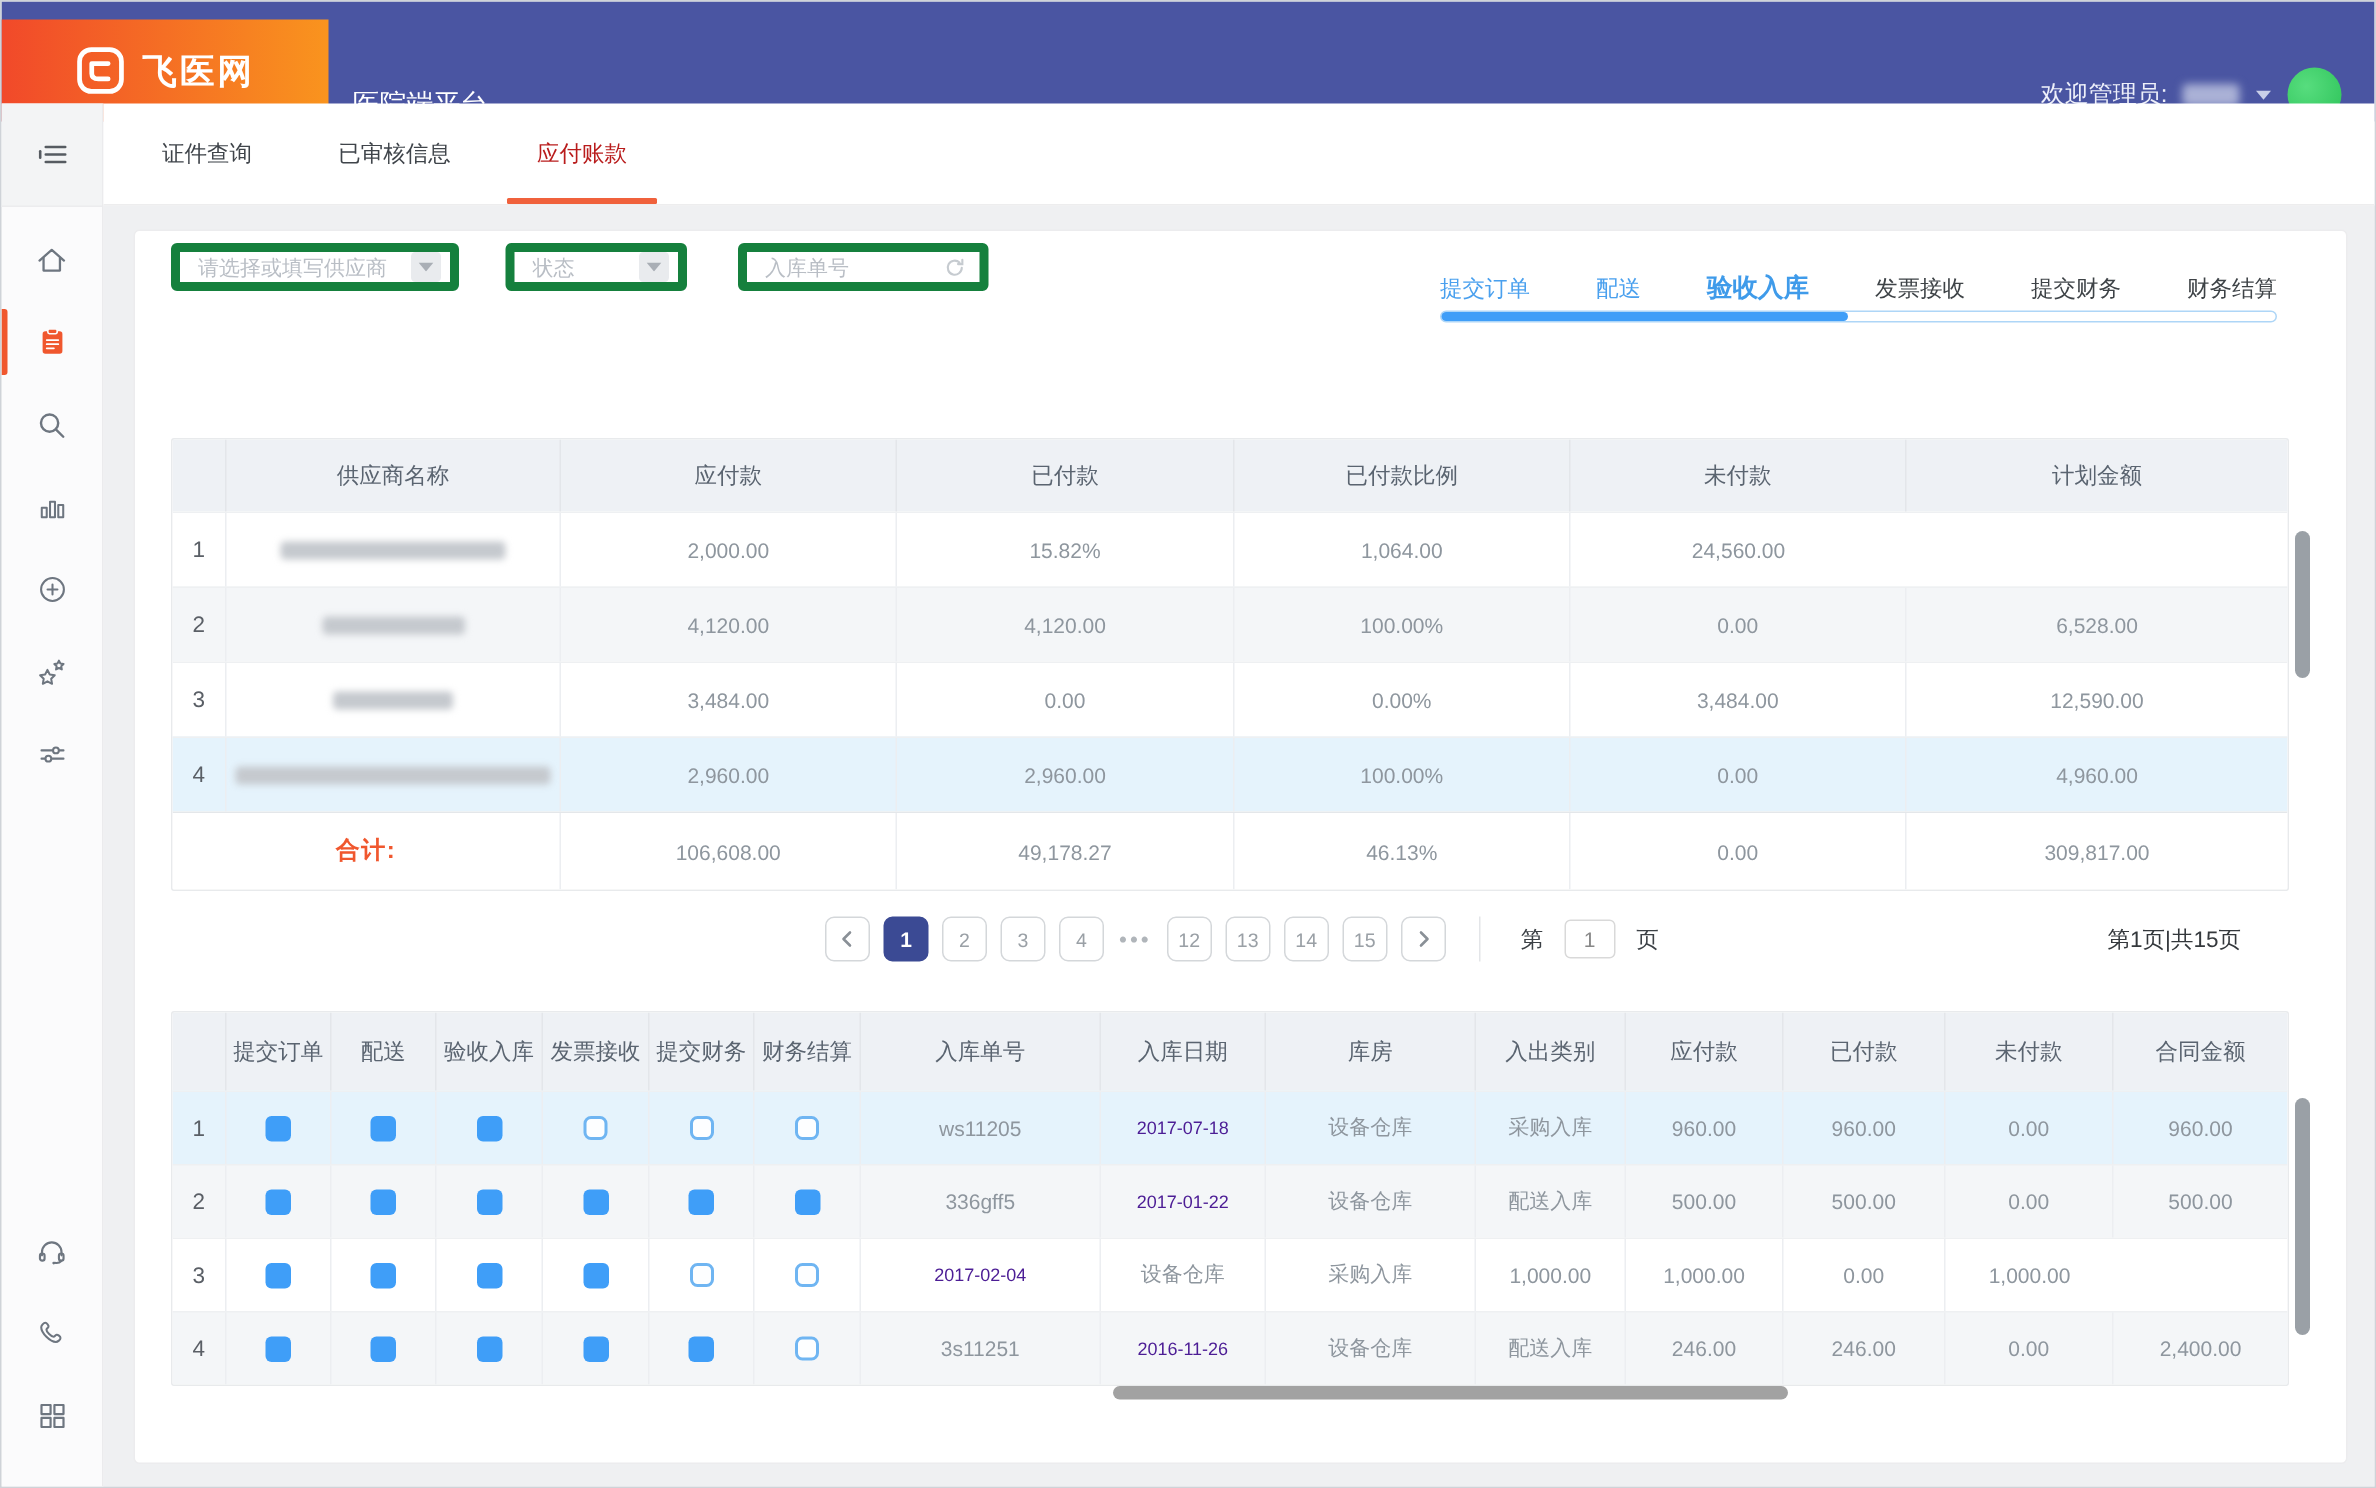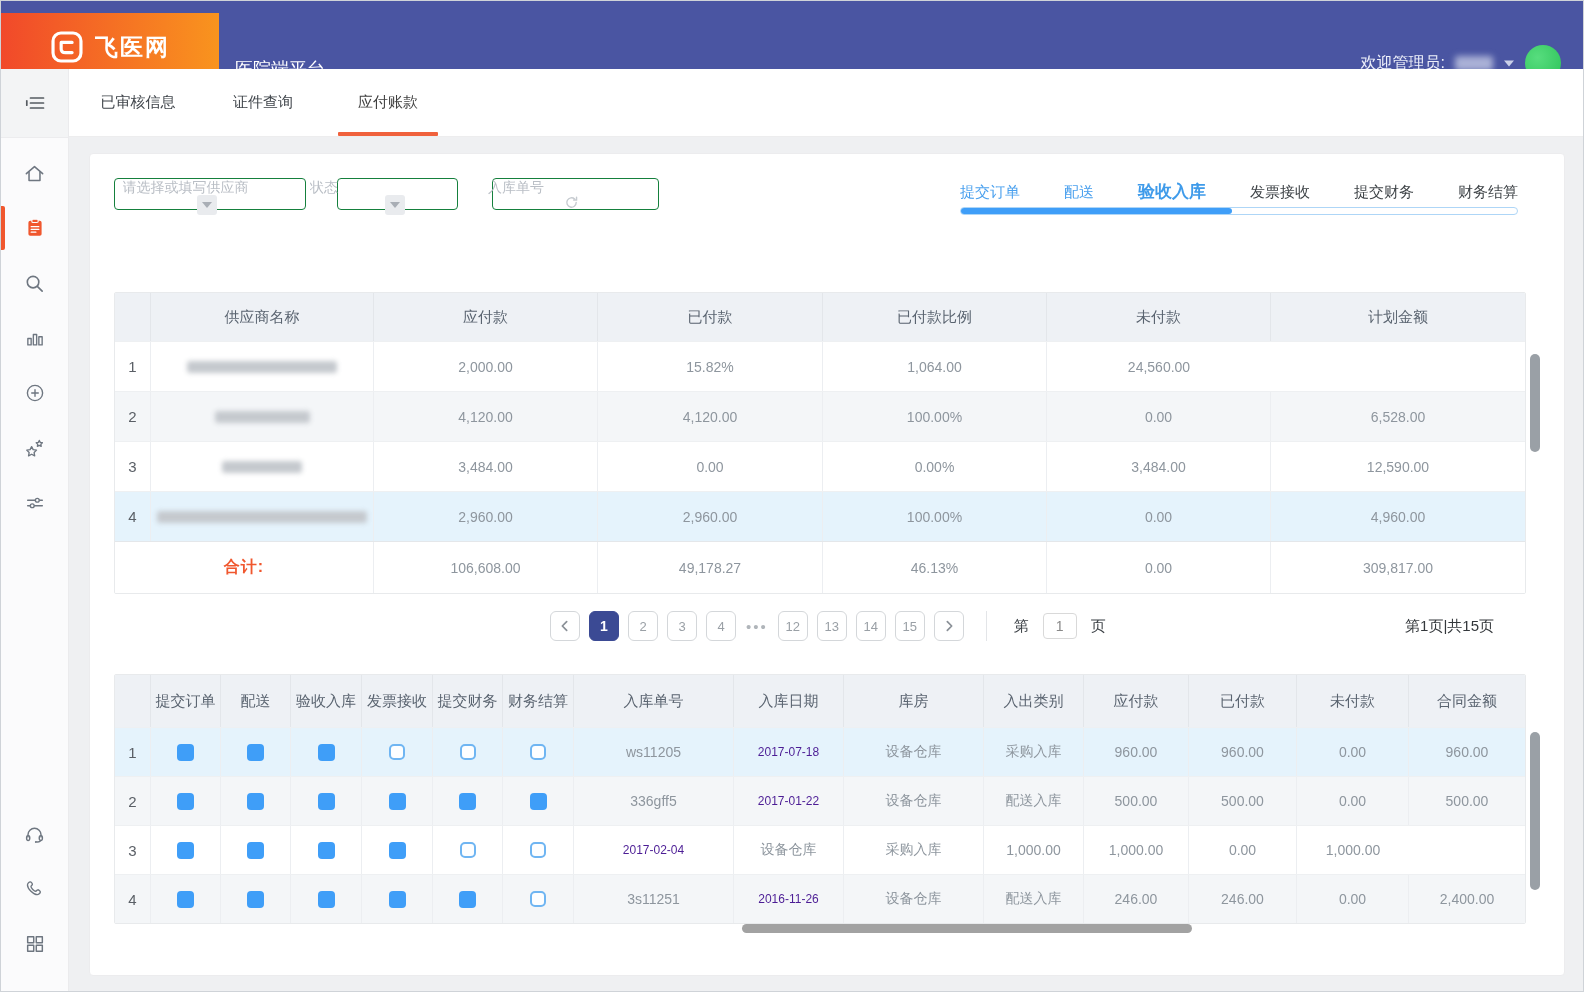--- a/index.html
+++ b/index.html
@@ -26,32 +26,32 @@
   .rail-list.top{top:90px;gap:27px;}
   .rail-list.bottom{top:751px;gap:27px;}
   .rail-item{width:28px;height:28px;display:flex;align-items:center;justify-content:center;position:relative;cursor:pointer;}
   .rail-item.active::before{content:'';position:absolute;left:-20px;top:-8px;width:4px;height:44px;background:#f0572e;border-radius:0 2px 2px 0;}
 
   
   .tabbar{position:absolute;left:68px;top:68px;width:1516px;height:68px;background:#fff;display:flex;align-items:center;
           padding-left:14px;box-sizing:border-box;border-bottom:1px solid #ededee;}
   .tab{width:110px;position:relative;height:100%;display:flex;align-items:center;justify-content:center;margin-right:15px;cursor:pointer;}
   .tab span{font-size:15px;color:#3f444a;}
-  .tab.active span{color:#404040;font-family:Liberation Mono, monospace;}
+  .tab.active span{color:#b91c1c;font-family:Liberation Mono, monospace;}
   .tab.active::after{content:'';position:absolute;bottom:0;left:50%;transform:translateX(-50%);
                      width:100px;height:4px;background:#f0613c;border-radius:1px;}
 
   
   .content{position:absolute;left:68px;top:136px;width:1516px;height:856px;background:#eff0f2;}
   .panel{position:absolute;left:20px;top:16px;width:1476px;height:823px;background:#fff;border:1px solid #ececee;
          border-radius:4px;box-sizing:border-box;}
 
   
-  .fld{position:absolute;top:24px;height:32px;border:1px solid #15803d;border-radius:4px;background:#fff;
-       display:flex;align-items:center;box-sizing:border-box;flex-direction:column;}
+  .fld{position:absolute;top:8px;height:32px;border:6px solid #15803d;border-radius:4px;background:#fff;
+       display:flex;align-items:center;box-sizing:border-box;}
   .fld.supplier{left:24px;width:192px;}
   .fld.status{left:247px;width:121px;}
   .fld.orderno{left:402px;width:167px;}
   .fld input{flex:1;border:none;outline:none;padding:0 6px 0 12px;font-size:14px;color:#555;background:transparent;min-width:0;}
   .fld input::placeholder{color:#b9bec5;}
   .dd-btn{width:20px;height:20px;background:#e9ebee;border-radius:3px;margin-right:6px;display:flex;
           align-items:center;justify-content:center;cursor:pointer;flex:none;}
   .refresh{margin-right:9px;display:flex;align-items:center;cursor:pointer;flex:none;}
 
   
@@ -203,24 +203,24 @@
             <rect x="13.4" y="4" width="6.6" height="6.6"></rect>
             <rect x="4" y="13.4" width="6.6" height="6.6"></rect>
             <rect x="13.4" y="13.4" width="6.6" height="6.6"></rect>
           </svg>
         </div>
       </div>
   </nav>
 
   <div class="tabbar" id="tabbar">
       <div class="tab">
+        <span>证件查询</span>
+      </div>
+      <div class="tab">
         <span>已审核信息</span>
-      </div>
-      <div class="tab">
-        <span>证件查询</span>
       </div>
       <div class="tab active">
         <span>应付账款</span>
       </div>
     </div>
 
   <main class="content">
     <section class="panel">
 
       <div class="fld supplier">

